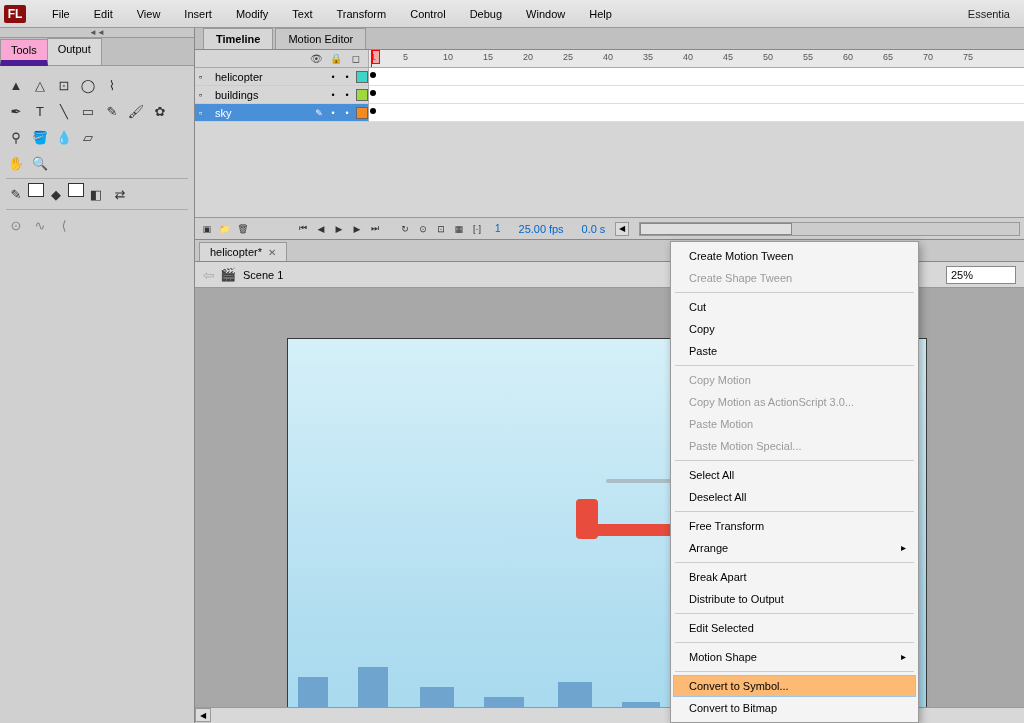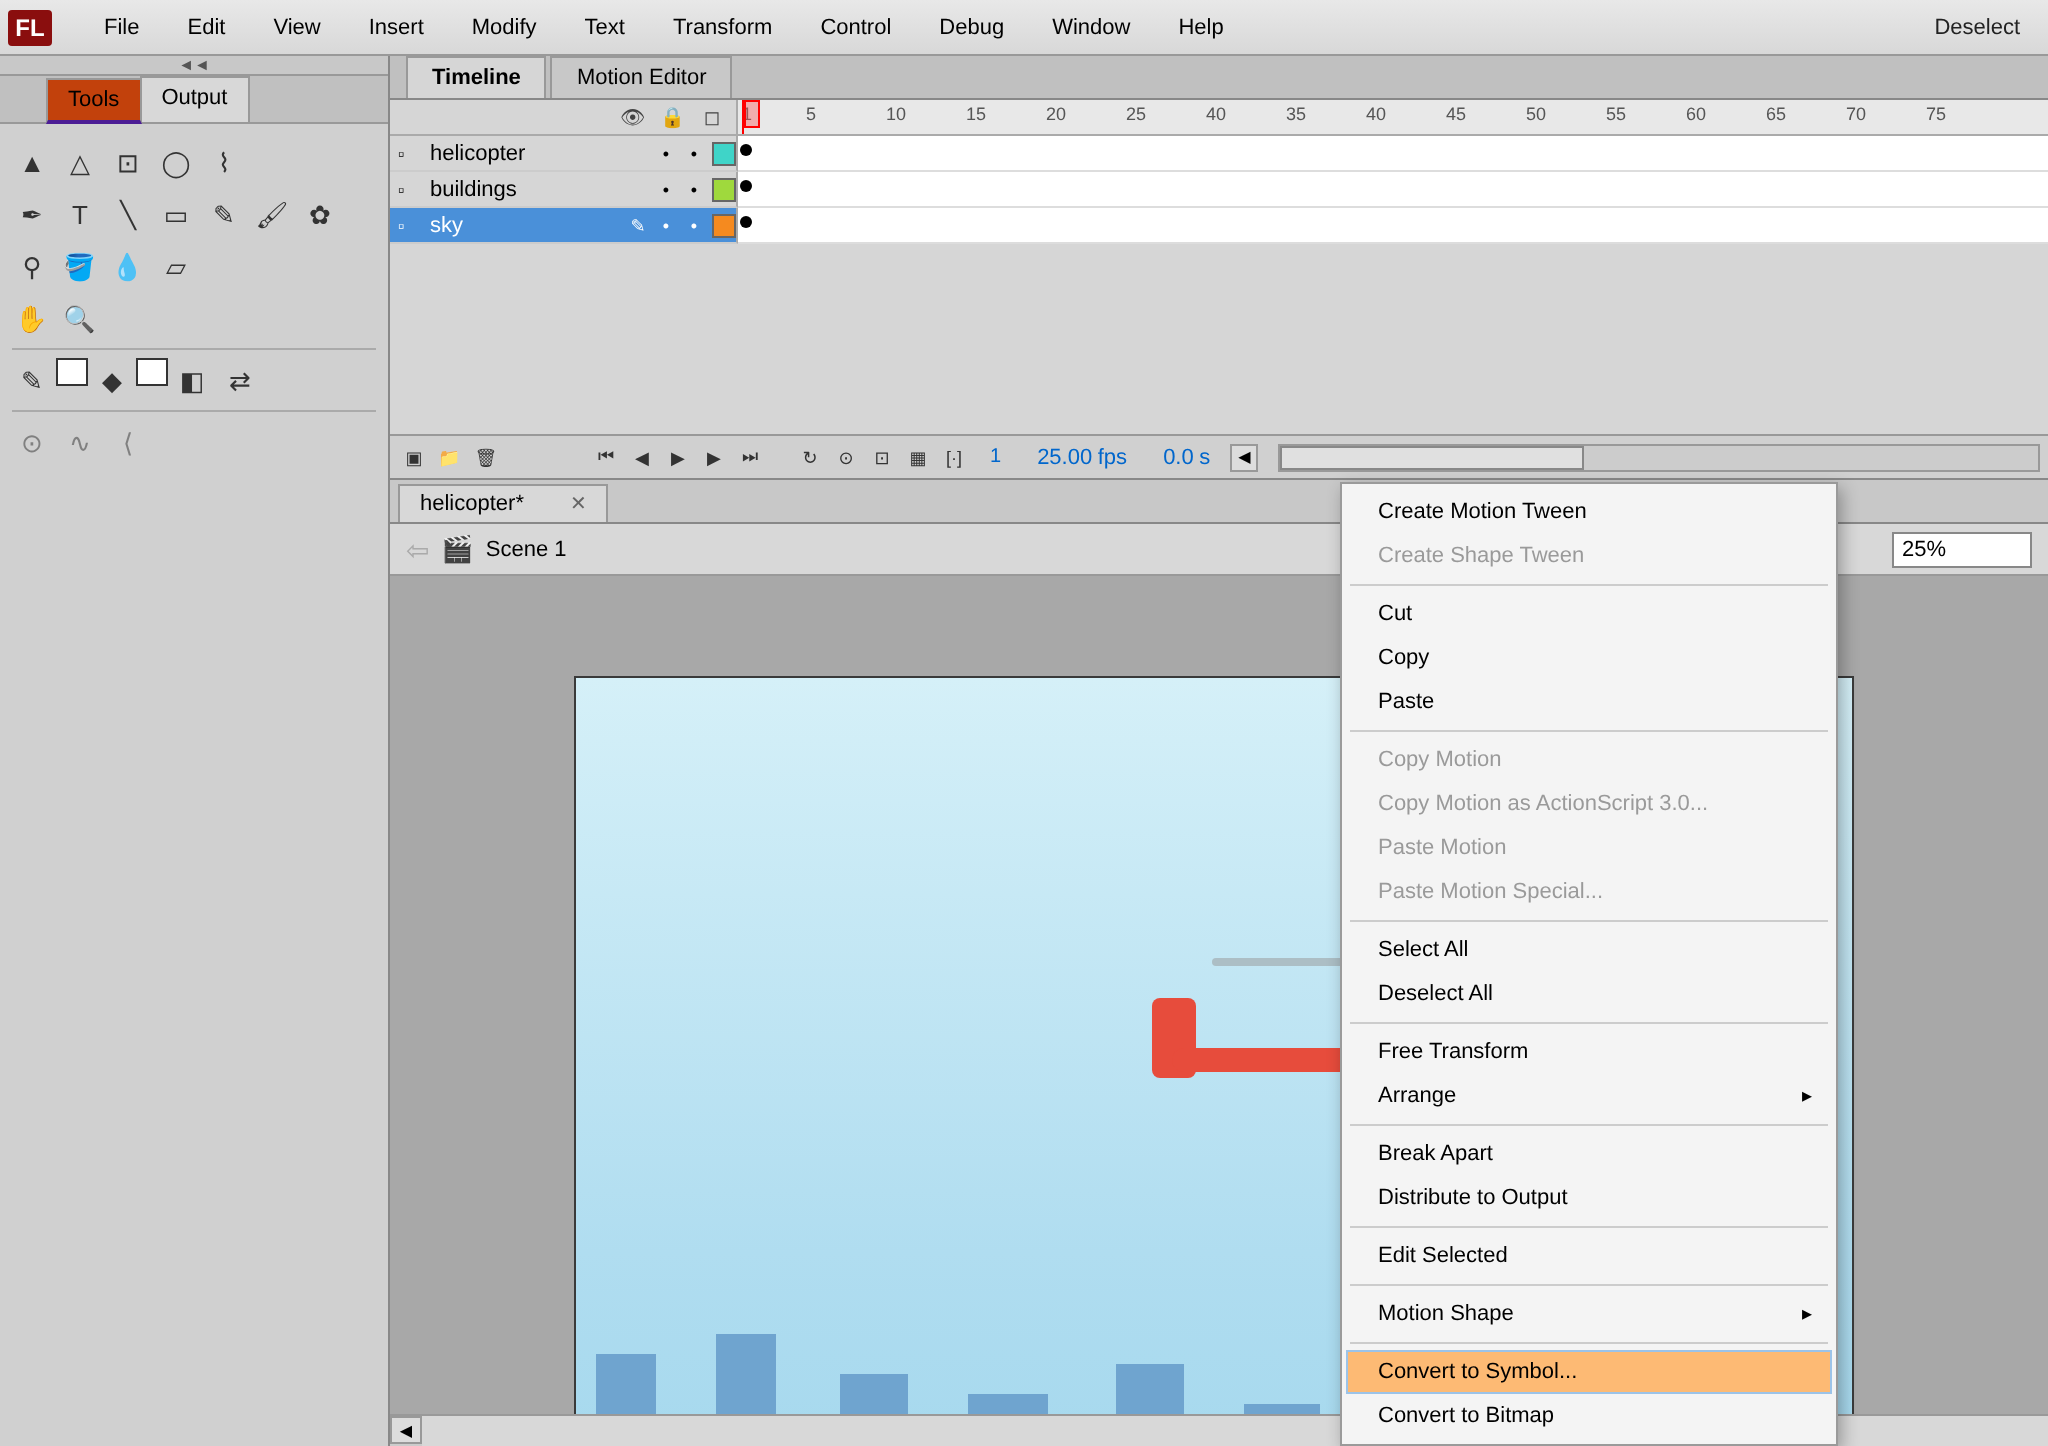--- a/index.html
+++ b/index.html
@@ -10,21 +10,21 @@
 .menu-item { padding: 4px 12px; cursor: pointer; }
 .menu-spacer { flex: 1; }
 .workspace-label { padding: 4px 10px; color: #222; }
 
 .main { display: flex; height: 695px; }
 
 .tools-panel { width: 195px; background: #d0d0d0; border-right: 1px solid #888; }
 .toggle-bar { height: 10px; background: #c8c8c8; border-bottom: 1px solid #999; text-align: center; font-size: 8px; color: #555; }
 .tool-tabs { display: flex; background: #c0c0c0; border-bottom: 1px solid #999; }
 .tool-tab { padding: 4px 10px; border: 1px solid #999; border-bottom: none; background: #d8d8d8; margin-right: -1px; cursor: pointer; }
-.tool-tab.active { background: #c2410c; border-bottom: 2px solid #4c1d95; position: relative; top: 1px; margin-left: 23px; }
+.tool-tab.active { background: #f9a8d4; border-bottom: 6px solid #4c1d95; position: relative; top: 1px; }
 .tool-grid { padding: 8px 4px; }
 .tool-row { display: flex; margin-bottom: 4px; }
 .tool-btn { width: 24px; height: 22px; display: inline-flex; align-items: center; justify-content: center; font-size: 13px; color: #333; cursor: pointer; border-radius: 2px; }
 .sep { height: 1px; background: #aaa; margin: 4px 2px; }
 .color-swatch { width: 16px; height: 14px; display: inline-block; border: 1px solid #333; }
 
 .right-area { flex: 1; display: flex; flex-direction: column; background: #b8b8b8; }
 
 .timeline-tabs { display: flex; background: #c0c0c0; padding-top: 0; padding-left: 8px; border-bottom: 1px solid #888; }
 .tl-tab { padding: 4px 12px; border: 1px solid #999; border-bottom: none; background: #c8c8c8; margin-right: 2px; cursor: pointer; }
@@ -51,21 +51,21 @@
 .keyframe { position: absolute; left: 1px; top: 4px; width: 6px; height: 6px; background: #000; border-radius: 50%; }
 
 .tl-status { height: 22px; background: #d0d0d0; border-top: 1px solid #999; display: flex; align-items: center; padding: 0 4px; gap: 2px; margin-top: auto; }
 .tl-sbtn { width: 16px; height: 16px; display: inline-flex; align-items: center; justify-content: center; font-size: 9px; color: #333; cursor: pointer; }
 .tl-stat { padding: 0 8px; color: #06c; font-size: 10px; }
 .hscroll { flex: 1; height: 14px; background: #ccc; border: 1px solid #999; margin-left: 8px; position: relative; }
 .hscroll-thumb { position: absolute; left: 0; top: 0; width: 40%; height: 100%; background: #e0e0e0; border: 1px solid #888; }
 .hscroll-arrow { width: 14px; height: 14px; background: #ddd; border: 1px solid #999; display: inline-flex; align-items: center; justify-content: center; font-size: 8px; }
 
 .doc-tabs { height: 22px; background: #c8c8c8; border-bottom: 1px solid #888; display: flex; align-items: flex-end; padding-left: 4px; }
-.doc-tab { padding: 3px 10px; background: #d8d8d8; border: 1px solid #999; border-bottom: none; display: flex; align-items: center; gap: 23px; margin-top: 37px; }
+.doc-tab { padding: 3px 10px; background: #d8d8d8; border: 1px solid #999; border-bottom: none; display: flex; align-items: center; gap: 6px; margin-top: 37px; }
 .doc-close { font-size: 10px; color: #666; cursor: pointer; }
 
 .breadcrumb-bar { height: 26px; background: #d8d8d8; border-bottom: 1px solid #999; display: flex; align-items: center; padding: 0 8px; gap: 6px; }
 .bc-arrow { color: #aaa; font-size: 14px; }
 .bc-icon { color: #c97a00; font-size: 13px; }
 .zoom-box { margin-left: auto; width: 70px; height: 18px; background: #fff; border: 1px solid #888; padding: 1px 4px; }
 
 .stage-area { flex: 1; background: #a8a8a8; position: relative; overflow: hidden; }
 .canvas { position: absolute; left: 92px; top: 50px; width: 640px; height: 480px; background: linear-gradient(#d5f0f8,#b0ddf0 60%, #9ed5ec); border: 1px solid #3a3a3a; overflow: hidden; }
 .skyline { position: absolute; bottom: 0; left: 0; right: 0; height: 180px; }
@@ -104,21 +104,21 @@
   <div class="menu-item">View</div>
   <div class="menu-item">Insert</div>
   <div class="menu-item">Modify</div>
   <div class="menu-item">Text</div>
   <div class="menu-item">Transform</div>
   <div class="menu-item">Control</div>
   <div class="menu-item">Debug</div>
   <div class="menu-item">Window</div>
   <div class="menu-item">Help</div>
   <div class="menu-spacer"></div>
-  <div class="workspace-label">Deselect</div>
+  <div class="workspace-label">Essentia</div>
 </div>
 
 <div class="main">
 
   <div class="tools-panel">
     <div class="toggle-bar">◄◄</div>
     <div class="tool-tabs">
       <div class="tool-tab active">Tools</div>
       <div class="tool-tab">Output</div>
     </div>

